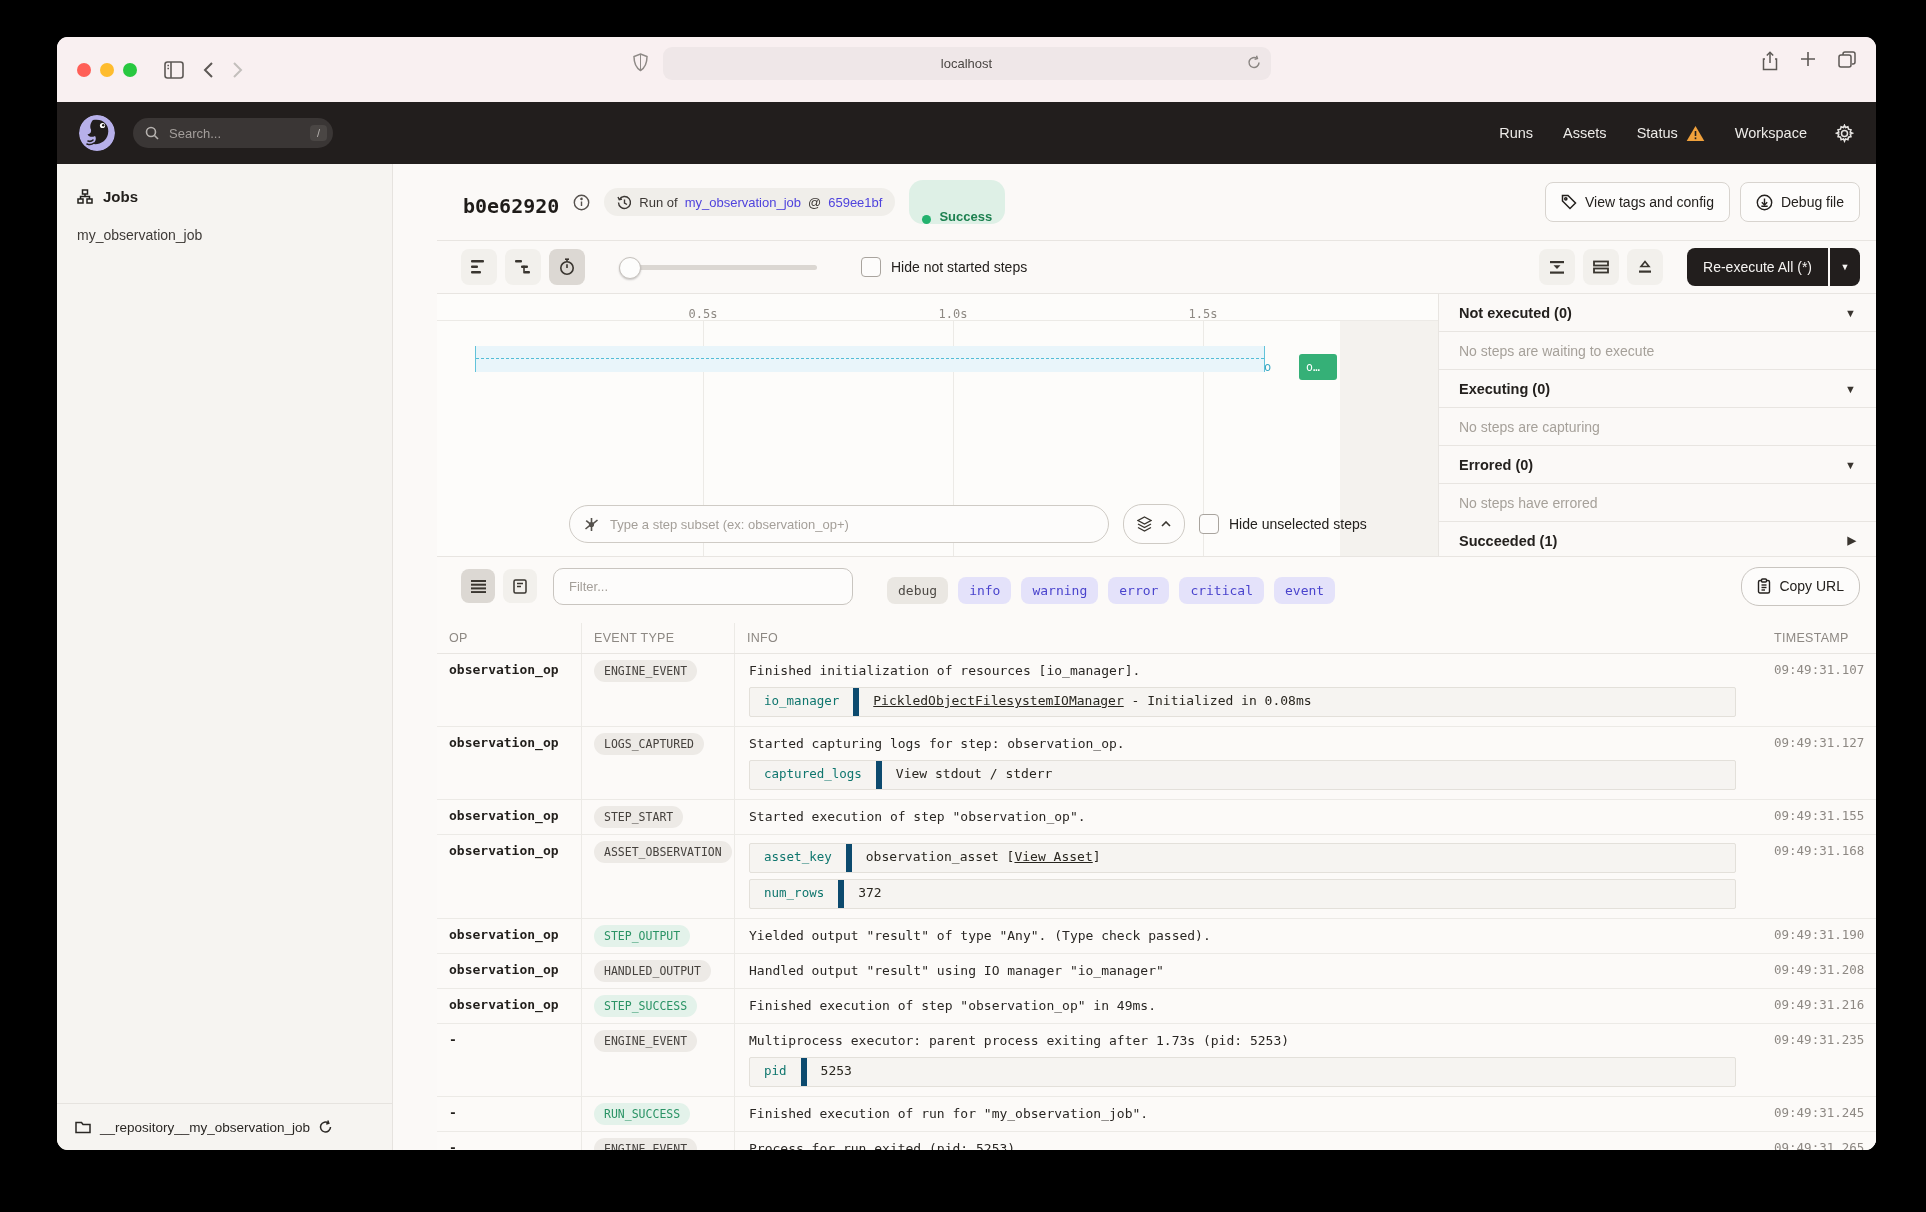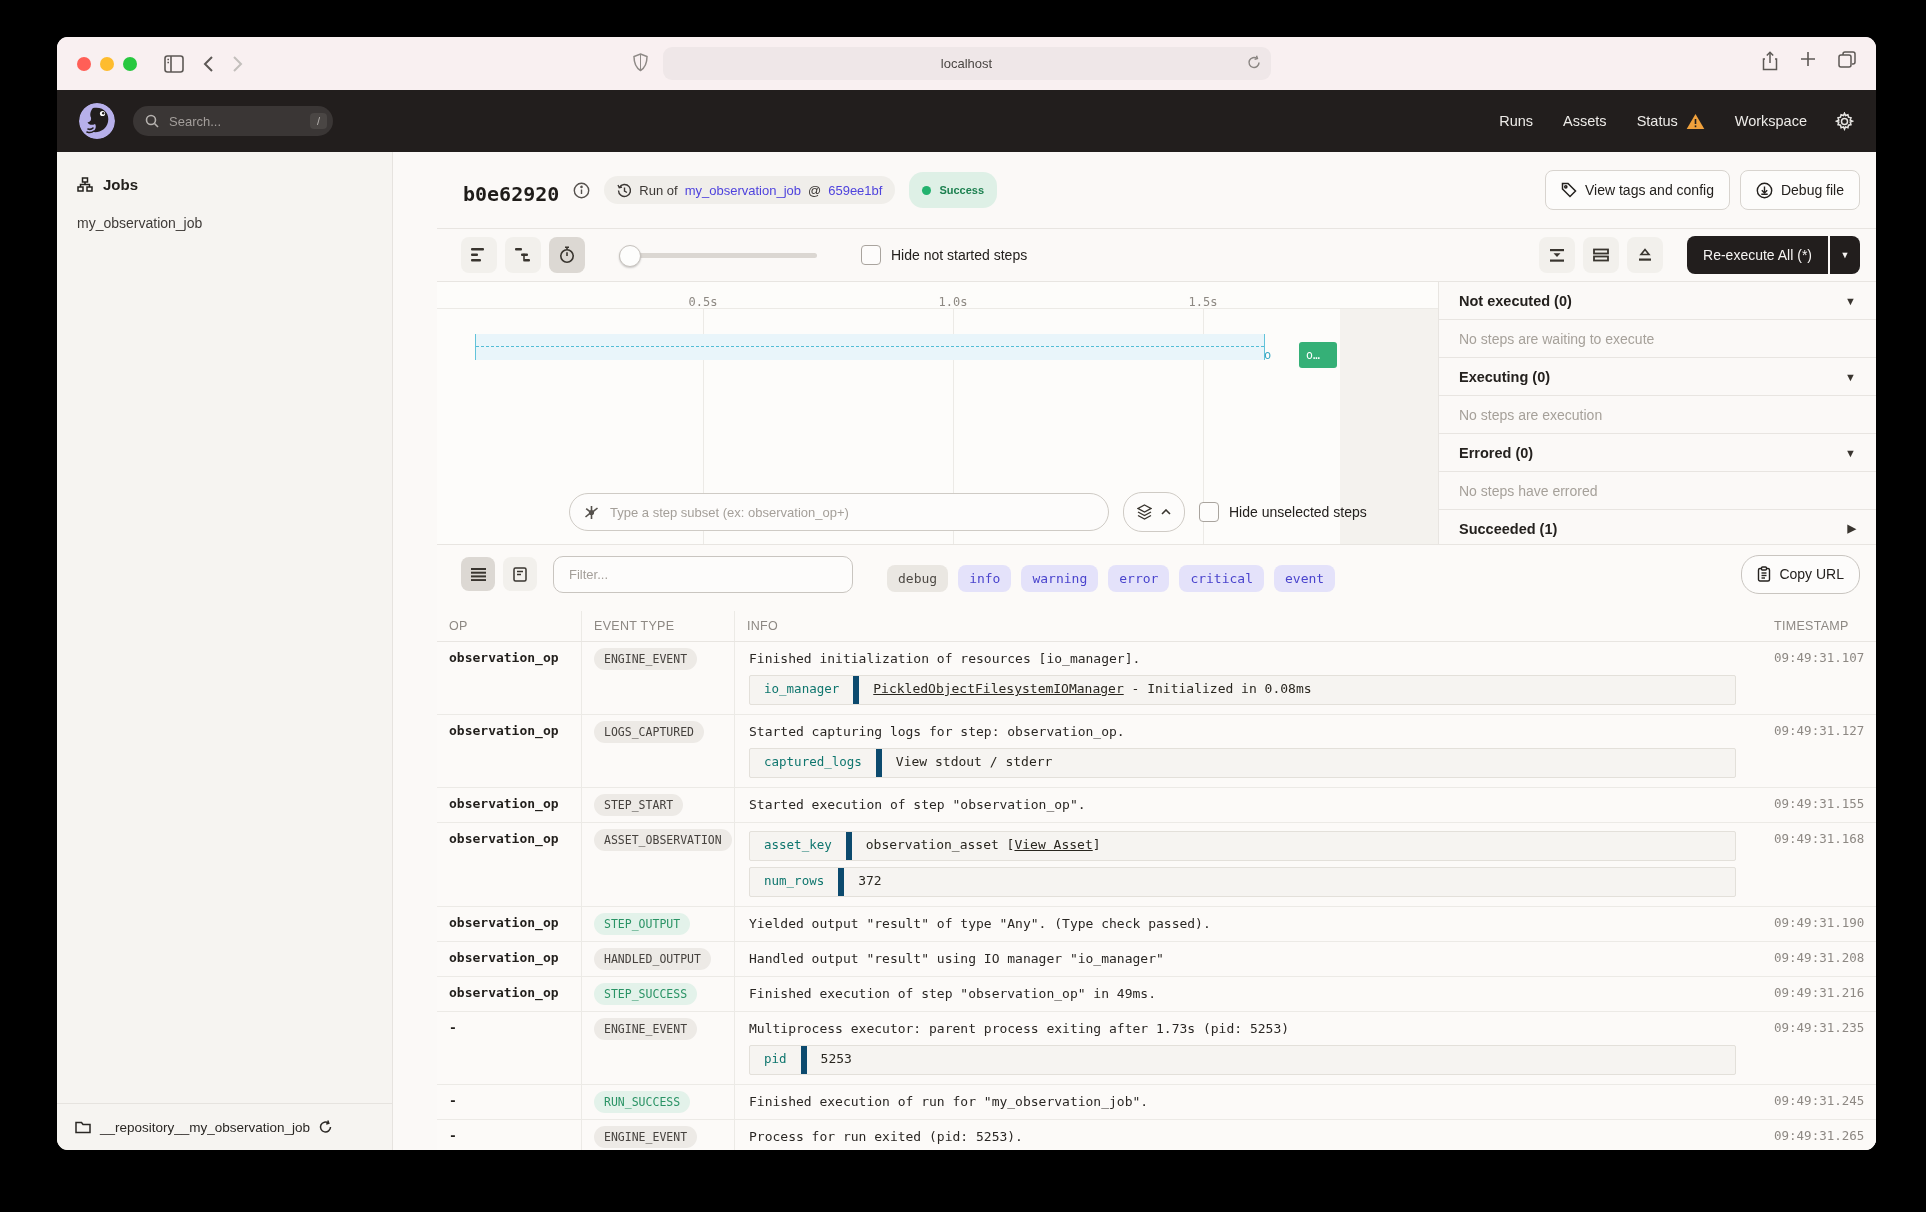--- a/index.html
+++ b/index.html
@@ -1,21 +1,21 @@
 <!DOCTYPE html>
 <html><head>
 <meta charset="utf-8">
 <style>
   html,body{margin:0;padding:0;background:#000;width:1926px;height:1212px;overflow:hidden;
     font-family:"Liberation Sans",sans-serif;-webkit-font-smoothing:antialiased;}
   .mono{font-family:"DejaVu Sans Mono","Liberation Mono",monospace;margin-top:8px;}
   .window{position:absolute;left:57px;top:37px;width:1819px;height:1113px;border-radius:11px;
     overflow:hidden;background:#fbf9f7;display:flex;flex-direction:column;}
   
-  .browser-bar{height:53px;flex:0 0 auto;background:#f9f0f1;display:flex;align-items:center;
+  .browser-bar{height:65px;flex:0 0 auto;background:#f9f0f1;display:flex;align-items:center;
     padding:0 20px;position:relative;}
   .tl{width:14px;height:14px;border-radius:50%;margin-right:9px;}
   .tl.red{background:#ff5f57}.tl.yellow{background:#febc2e}.tl.green{background:#28c840}
   .chrome-ic{color:#5d5855;margin-left:18px;display:flex;align-items:center;}
   .chrome-ic.dis{color:#c3bfbc}
   .url-bar{position:absolute;left:50%;top:10px;transform:translateX(-50%);width:608px;height:33px;
     background:#efe7e8;border-radius:9px;display:flex;align-items:center;justify-content:center;
     font-size:13px;color:#4a4643;}
   .url-reload{position:absolute;right:10px;top:8px;color:#8a8582}
   .shield{position:absolute;left:576px;top:16px;color:#8f8a87}
@@ -43,22 +43,22 @@
   .sb-foot{position:absolute;left:0;right:0;bottom:0;height:46px;border-top:1px solid #e6e3df;
     display:flex;align-items:center;gap:9px;padding:0 18px;font-size:13.5px;color:#2a2724;}
   .main{flex:1;min-width:0;display:flex;flex-direction:column;background:#fbf9f7;}
   
   .run-header{height:76px;flex:0 0 auto;display:flex;align-items:center;padding:0 16px 0 26px;gap:14px;}
   .run-id{font-size:20px;font-weight:bold;color:#1f1c19;}
   .info-ic{color:#56524e;display:flex;cursor:pointer}
   .runof-pill{height:28px;background:#f0eeea;border-radius:14px;display:flex;align-items:center;
     gap:7px;padding:0 13px;font-size:13px;color:#3c3835;}
   .runof-pill a{color:#4f43dd;text-decoration:none;cursor:pointer}
-  .status-pill{height:36px;background:#def0e6;border-radius:14px;display:flex;align-items:center;
-    gap:8px;padding:0 13px;font-size:11px;font-weight:600;color:#1d8050;}
+  .status-pill{height:44px;background:#def0e6;border-radius:14px;display:flex;align-items:flex-end;
+    gap:8px;padding:0 13px;font-size:13px;font-weight:600;color:#1d8050;}
   .status-dot{width:9px;height:9px;border-radius:50%;background:#23b26e;}
   .hd-right{margin-left:auto;display:flex;gap:10px;}
   .wbtn{height:38px;border:1px solid #d8d4cf;background:#fdfcfb;border-radius:8px;display:flex;
     align-items:center;gap:8px;padding:0 15px;font-size:14px;color:#24211e;cursor:pointer;}
   .hdiv{height:1px;background:#e8e5e1;flex:0 0 auto;}
   
   .gtoolbar{height:52px;flex:0 0 auto;display:flex;align-items:center;padding:0 16px 0 24px;}
   .tbtn{width:36px;height:36px;border-radius:8px;background:#f2f0ec;display:flex;align-items:center;
     justify-content:center;color:#39352f;margin-right:8px;cursor:pointer;}
   .tbtn.sel{background:#dcd8d3;}
@@ -459,21 +459,21 @@
         <div class="spanel" id="status-panel">
             <div class="sp-head">
               <span>Not executed (0)</span>
               <span class="sp-caret">▼</span>
             </div>
             <div class="sp-body">No steps are waiting to execute</div>
             <div class="sp-head">
               <span>Executing (0)</span>
               <span class="sp-caret">▼</span>
             </div>
-            <div class="sp-body">No steps are execution</div>
+            <div class="sp-body">No steps are capturing</div>
             <div class="sp-head">
               <span>Errored (0)</span>
               <span class="sp-caret">▼</span>
             </div>
             <div class="sp-body">No steps have errored</div>
             <div class="sp-head">
               <span>Succeeded (1)</span>
               <span class="sp-caret">▶</span>
             </div>
           </div>

